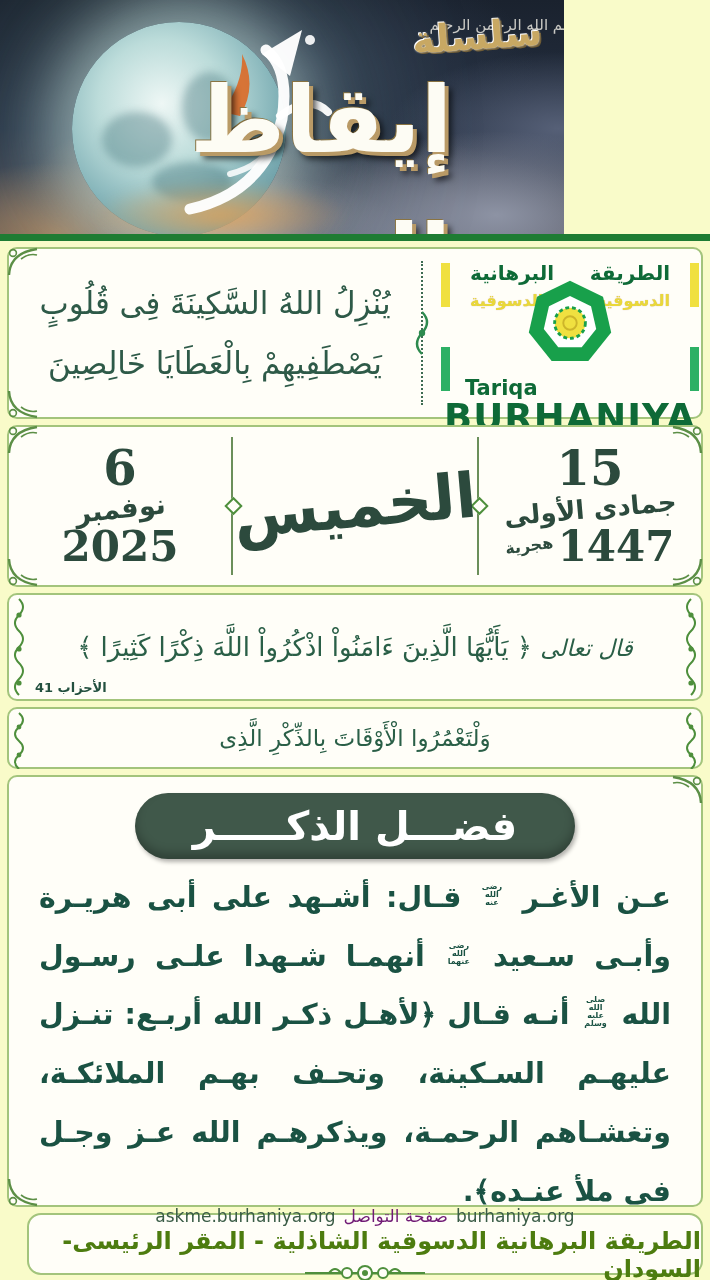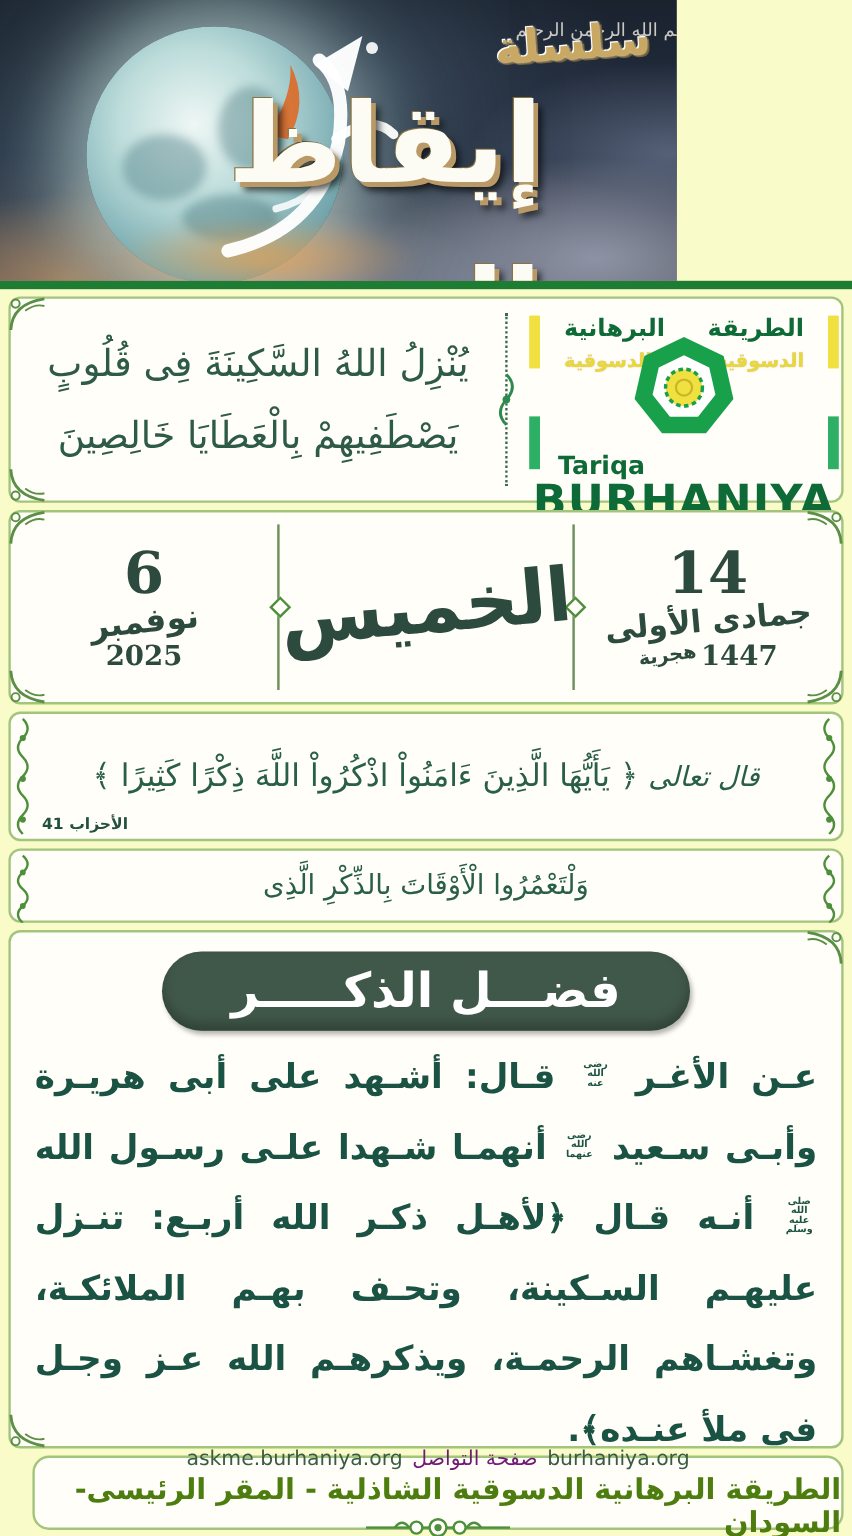--- a/index.html
+++ b/index.html
@@ -61,21 +61,21 @@
   .logo-en-burhaniya{color:#0e6a37;font-size:37px;font-weight:bold;letter-spacing:1px;line-height:.95;}
   .logo-en-sub{color:#b9c83e;font-size:15px;font-weight:bold;width:228px;display:flex;justify-content:space-between;}
   .logo-hq{color:#12813f;font-size:14px;font-weight:bold;direction:rtl;margin-top:2px;}
 
   
   .p-date{height:162px;display:flex;flex-direction:row;direction:rtl;align-items:stretch;color:#2c4a3d;}
   .date-col{flex:1;display:flex;flex-direction:column;align-items:center;justify-content:center;line-height:1.05;}
   .date-sep{width:0;border-left:2px solid #6b8f5a;margin:10px 0;position:relative;}
   .diamond{position:absolute;top:50%;left:-6px;width:9px;height:9px;background:#fffef8;border:2px solid #4e8f3c;transform:translateY(-50%) rotate(45deg);}
   .num-big{font-family:"DejaVu Serif",serif;font-size:48px;font-weight:bold;}
-  .num-year{font-family:"DejaVu Serif",serif;font-size:23px;font-weight:bold;}
+  .num-year{font-family:"DejaVu Serif",serif;font-size:42px;font-weight:bold;}
   .month-ar{font-size:27px;font-weight:bold;transform:rotate(-6deg);margin:2px 0;}
   .dayname{font-size:62px;font-weight:bold;transform:rotate(-5deg);}
   .hijri-month{font-size:26px;font-weight:bold;transform:rotate(-5deg);margin:2px 0;}
   .hijri-year{display:flex;direction:rtl;align-items:center;gap:4px;}
   .hijri-era{font-size:16px;font-weight:bold;transform:rotate(-8deg);}
 
   
   .p-verse{height:108px;display:flex;align-items:center;justify-content:center;}
   .p-poetry{height:62px;display:flex;align-items:center;justify-content:center;}
   .scroll-border{position:absolute;top:2px;bottom:2px;width:18px;}
@@ -84,21 +84,21 @@
   .verse-intro{font-size:23px;font-style:italic;}
   .verse-ref{position:absolute;left:26px;bottom:4px;direction:rtl;font-size:13px;font-weight:bold;color:#23503f;}
   .poetry-line{direction:rtl;display:flex;gap:34px;color:#2a5f47;font-size:23px;padding:0 26px;white-space:nowrap;}
 
   
   .p-main{height:432px;padding:14px 20px 8px 20px;}
   .pill{margin:2px auto 10px auto;width:440px;height:66px;border-radius:36px;background:#40584a;
     box-shadow:inset 0 -6px 10px rgba(0,0,0,.25), 2px 3px 4px rgba(0,0,0,.3);
     display:flex;align-items:center;justify-content:center;}
   .pill-label{color:#ffffff;font-size:40px;font-weight:bold;direction:rtl;letter-spacing:1px;text-align:right;}
-  .hadith{direction:rtl;text-align:justify;color:#1a5243;font-size:28.5px;font-weight:bold;line-height:2.06;margin:0;}
+  .hadith{direction:rtl;text-align:justify;color:#1a5243;font-size:28.5px;font-weight:bold;line-height:2.06;margin:10px;}
   .honorific{display:inline-block;width:30px;font-size:8px;font-weight:bold;line-height:1;vertical-align:middle;
     text-align:center;color:#1a5243;transform:translateY(-4px);}
   .attribution{direction:rtl;text-align:right;color:#1d5a3c;font-size:19px;font-weight:bold;margin-top:2px;}
 
   
   .p-footer{height:62px;border-radius:14px;display:flex;flex-direction:column;align-items:center;justify-content:center;gap:1px;margin-left:20px;}
   .contact-row{display:flex;align-items:center;gap:8px;font-size:17px;color:#3a5c46;}
   .contact-row .url{color:#3a5c46;}
   .contact-label{direction:rtl;color:#701a75;}
   .org-footer{direction:rtl;color:#4d7c0f;font-size:24px;font-weight:bold;}
@@ -196,21 +196,21 @@
         <circle cx="6" cy="8" r="3.4" stroke="#5c8f46" stroke-width="1.6" fill="none"></circle>
         <path d="M14,14 q8,-6 16,-4" stroke="#5c8f46" stroke-width="1.6" fill="none"></path>
     </svg>
     <svg class="corner br" viewBox="0 0 34 34">
       <path d="M2,30 Q3,8 30,4" stroke="#5c8f46" stroke-width="2.4" fill="none"></path>
         <circle cx="6" cy="8" r="3.4" stroke="#5c8f46" stroke-width="1.6" fill="none"></circle>
         <path d="M14,14 q8,-6 16,-4" stroke="#5c8f46" stroke-width="1.6" fill="none"></path>
     </svg>
 
     <div class="date-col">
-      <span class="num-big">14</span>
+      <span class="num-big">15</span>
       <span class="hijri-month">جمادى الأولى</span>
       <span class="hijri-year">
         <span class="num-year">1447</span>
         <span class="hijri-era">هجرية</span>
       </span>
     </div>
     <div class="date-sep">
         <span class="diamond"></span>
       </div>
     <div class="date-col">

